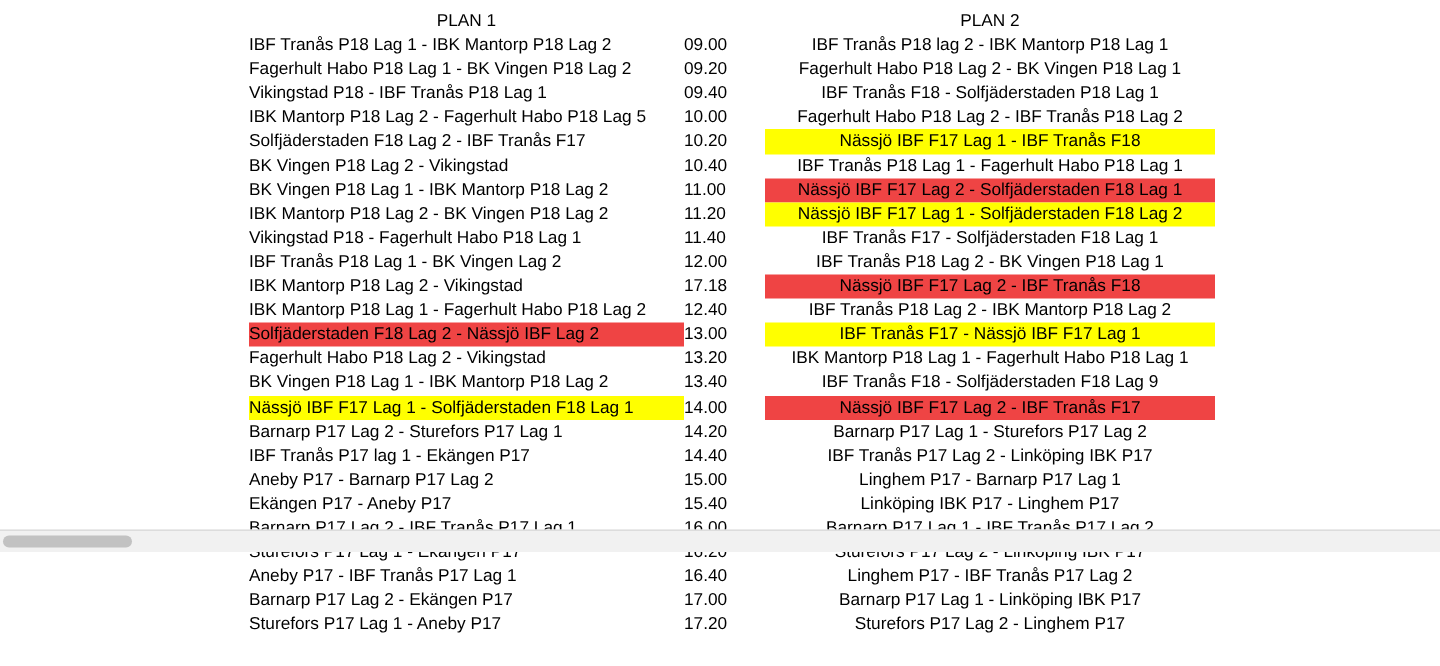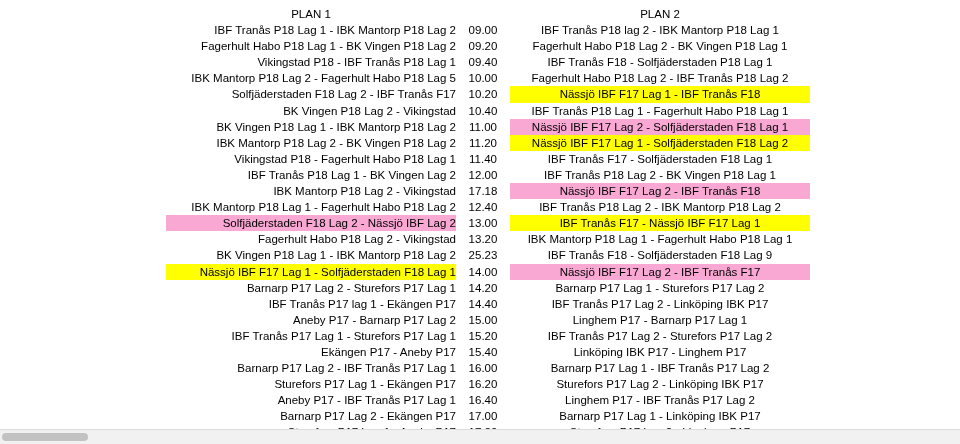--- a/index.html
+++ b/index.html
@@ -11,45 +11,45 @@
     height: 444px;
     background: #ffffff;
     font-family: "Liberation Sans", sans-serif;
     font-size: 11.5px;
     color: #000000;
     overflow: hidden;
   }
   .sheet {
     position: relative;
     width: 960px;
-    height: 444px;
+    height: 368px;
     box-sizing: border-box;
     padding-top: 6px;
   }
   table.schedule {
     border-collapse: collapse;
     margin: 0;
     table-layout: fixed;
   }
   table.schedule td, table.schedule th {
     padding: 0;
     font-size: 11.5px;
     line-height: 16.1px;
     height: 16.1px;
     white-space: nowrap;
     font-weight: normal;
   }
   .col-left {
     width: 290px;
-    text-align: right;
+    text-align: left;
     padding-right: 6px;
   }
   .col-time {
     width: 54px;
-    text-align: center;
+    text-align: left;
     font-weight: bold;
   }
   .col-right {
     width: 300px;
     text-align: center;
     padding-left: 6px;
   }
   .spacer-left {
     width: 166px;
   }
@@ -63,21 +63,21 @@
     padding-right: 0;
   }
   .hdr .col-right {
     text-align: center;
     padding-left: 0;
   }
   .hl-yellow {
     background: #ffff00;
   }
   .hl-green {
-    background: #f9a8d4;
+    background: #ef4444;
   }
   
   .scrollbar {
     position: absolute;
     left: 0;
     bottom: 0;
     width: 960px;
     height: 14px;
     background: #f1f1f1;
     border-top: 1px solid #dcdcdc;
@@ -190,21 +190,21 @@
         </tr>
         <tr>
           <td></td>
           <td class="col-left">Fagerhult Habo P18 Lag 2 - Vikingstad</td>
           <td class="col-time">13.20</td>
           <td class="col-right">IBK Mantorp P18 Lag 1 - Fagerhult Habo P18 Lag 1</td>
         </tr>
         <tr>
           <td></td>
           <td class="col-left">BK Vingen P18 Lag 1 - IBK Mantorp P18 Lag 2</td>
-          <td class="col-time">25.23</td>
+          <td class="col-time">13.40</td>
           <td class="col-right">IBF Tranås F18 - Solfjäderstaden F18 Lag 9</td>
         </tr>
         <tr>
           <td></td>
           <td class="col-left hl-yellow">Nässjö IBF F17 Lag 1 - Solfjäderstaden F18 Lag 1</td>
           <td class="col-time">14.00</td>
           <td class="col-right hl-green">Nässjö IBF F17 Lag 2 - IBF Tranås F17</td>
         </tr>
         <tr>
           <td></td>
@@ -216,26 +216,20 @@
           <td></td>
           <td class="col-left">IBF Tranås P17 lag 1 - Ekängen P17</td>
           <td class="col-time">14.40</td>
           <td class="col-right">IBF Tranås P17 Lag 2 - Linköping IBK P17</td>
         </tr>
         <tr>
           <td></td>
           <td class="col-left">Aneby P17 - Barnarp P17 Lag 2</td>
           <td class="col-time">15.00</td>
           <td class="col-right">Linghem P17 - Barnarp P17 Lag 1</td>
-        </tr>
-        <tr>
-          <td></td>
-          <td class="col-left">IBF Tranås P17 Lag 1 - Sturefors P17 Lag 1</td>
-          <td class="col-time">15.20</td>
-          <td class="col-right">IBF Tranås P17 Lag 2 - Sturefors P17 Lag 2</td>
         </tr>
         <tr>
           <td></td>
           <td class="col-left">Ekängen P17 - Aneby P17</td>
           <td class="col-time">15.40</td>
           <td class="col-right">Linköping IBK P17 - Linghem P17</td>
         </tr>
         <tr>
           <td></td>
           <td class="col-left">Barnarp P17 Lag 2 - IBF Tranås P17 Lag 1</td>

